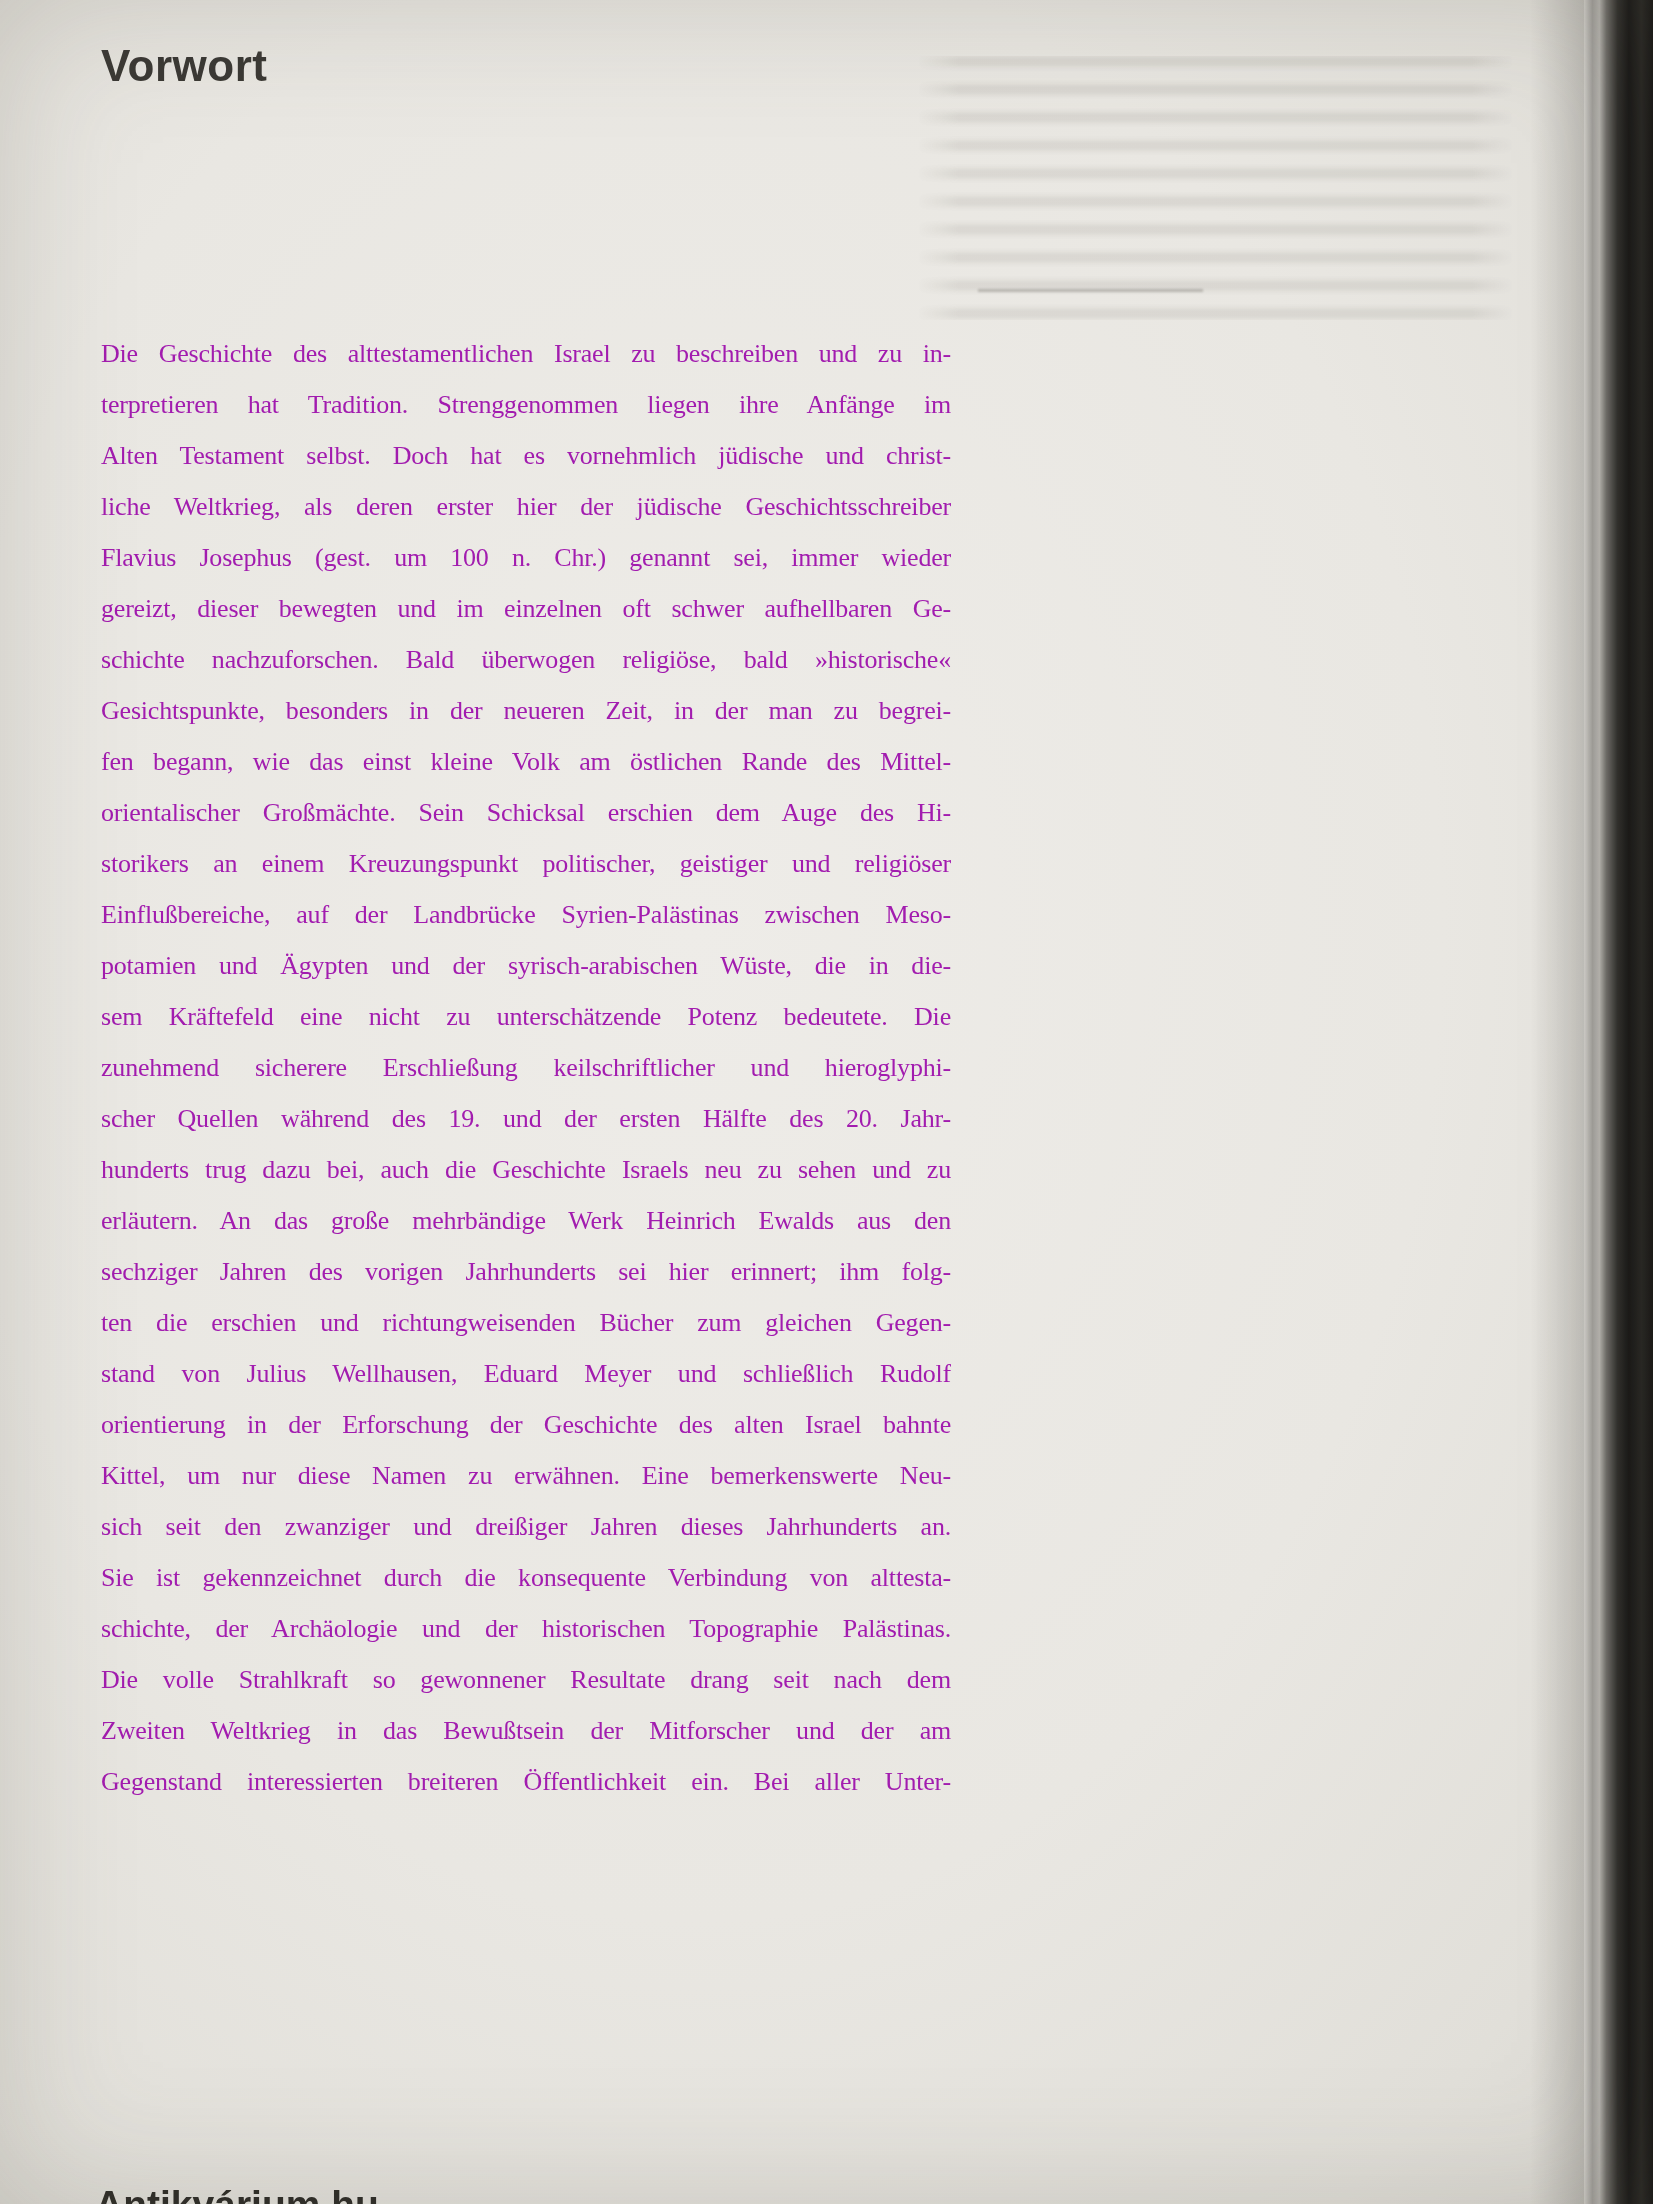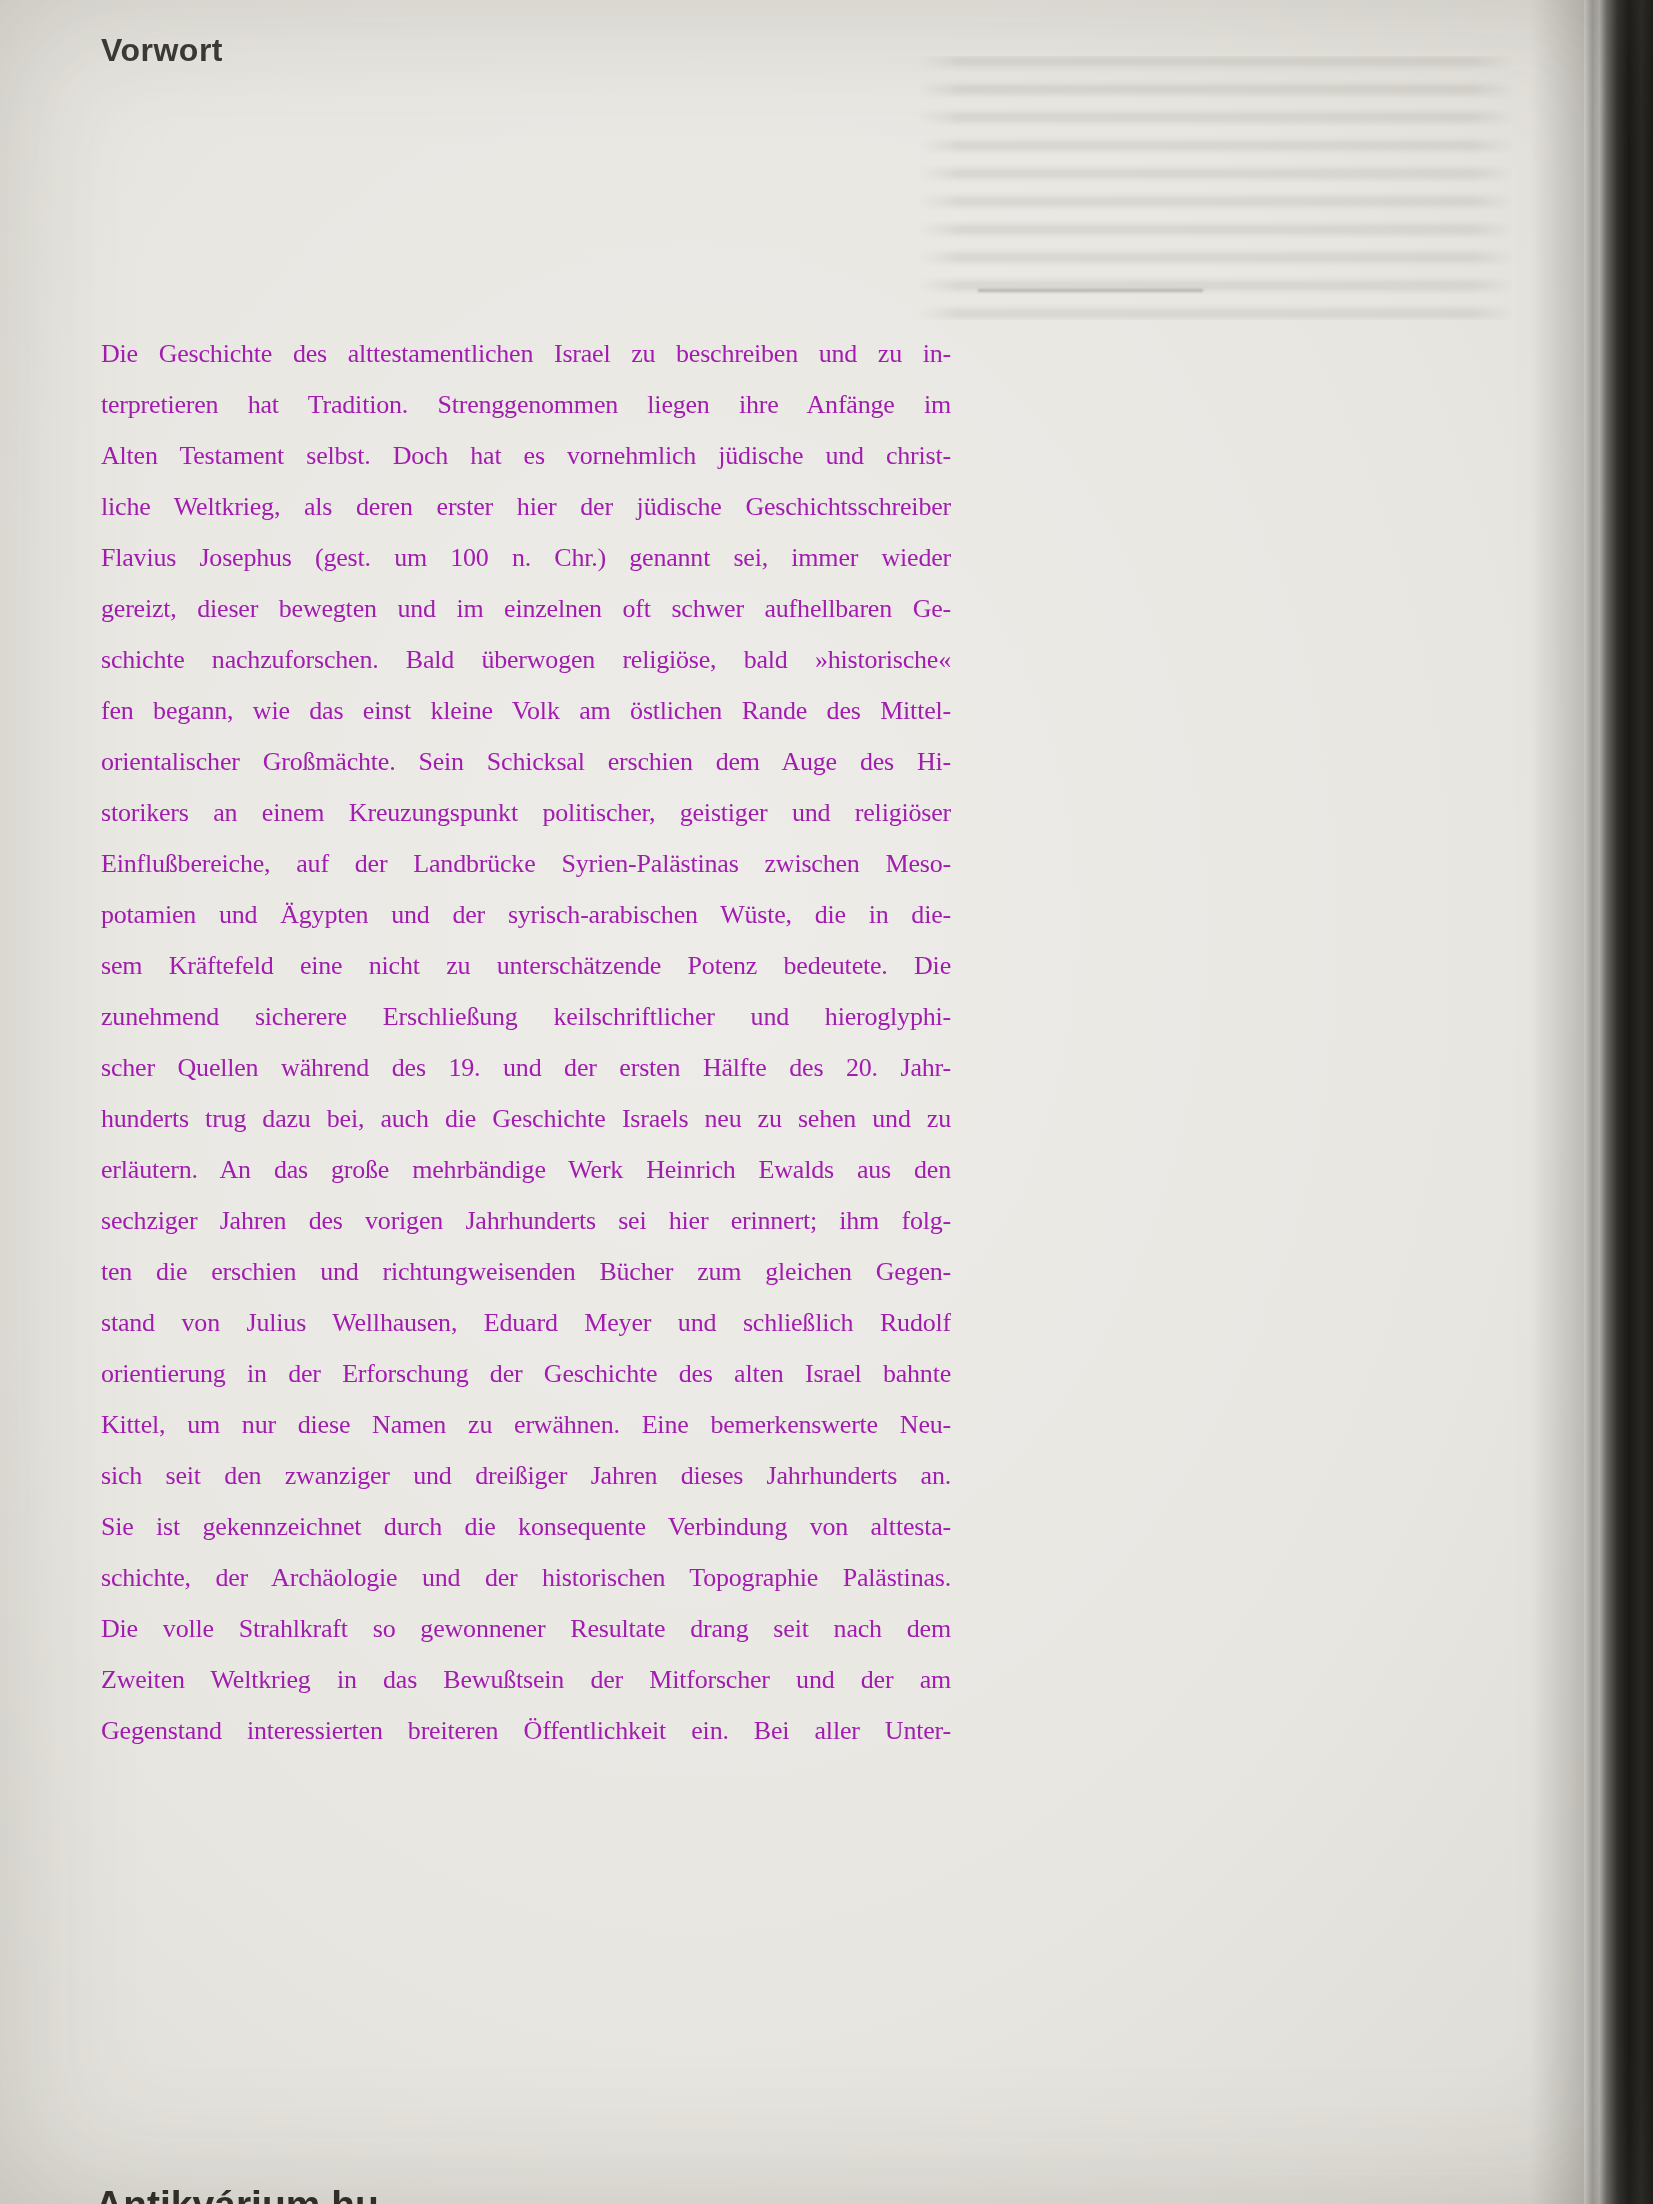--- a/index.html
+++ b/index.html
@@ -41,24 +41,24 @@
   .bleed-underline {
     position: absolute;
     left: 978px; top: 289px; width: 225px; height: 2.9px;
     background: rgba(92, 89, 82, 0.30);
     filter: blur(1px);
   }
 
   
   .heading {
     position: absolute;
-    left: 101px; top: 32px;
+    left: 101px; top: 41px;
     margin: 0;
     font-family: "Liberation Sans", sans-serif;
-    font-size: 32px;
+    font-size: 44px;
     font-weight: 700;
     letter-spacing: 0.5px;
     color: #3a3834;
   }
 
   
   .body-block {
     position: absolute;
     left: 101px; top: 328px;
     width: 850px;
@@ -113,20 +113,21 @@
   <h1 class="heading">Vorwort</h1>
 
   <div class="body-block">
       <div class="line">Die Geschichte des alttestamentlichen Israel zu beschreiben und zu in-</div>
       <div class="line">terpretieren hat Tradition. Strenggenommen liegen ihre Anfänge im</div>
       <div class="line">Alten Testament selbst. Doch hat es vornehmlich jüdische und christ-</div>
       <div class="line">liche Weltkrieg, als deren erster hier der jüdische Geschichtsschreiber</div>
       <div class="line">Flavius Josephus (gest. um 100 n. Chr.) genannt sei, immer wieder</div>
       <div class="line">gereizt, dieser bewegten und im einzelnen oft schwer aufhellbaren Ge-</div>
       <div class="line">schichte nachzuforschen. Bald überwogen religiöse, bald »historische«</div>
+      <div class="line">Gesichtspunkte, besonders in der neueren Zeit, in der man zu begrei-</div>
       <div class="line">fen begann, wie das einst kleine Volk am östlichen Rande des Mittel-</div>
       <div class="line">orientalischer Großmächte. Sein Schicksal erschien dem Auge des Hi-</div>
       <div class="line">storikers an einem Kreuzungspunkt politischer, geistiger und religiöser</div>
       <div class="line">Einflußbereiche, auf der Landbrücke Syrien-Palästinas zwischen Meso-</div>
       <div class="line">potamien und Ägypten und der syrisch-arabischen Wüste, die in die-</div>
       <div class="line">sem Kräftefeld eine nicht zu unterschätzende Potenz bedeutete. Die</div>
       <div class="line">zunehmend sicherere Erschließung keilschriftlicher und hieroglyphi-</div>
       <div class="line">scher Quellen während des 19. und der ersten Hälfte des 20. Jahr-</div>
       <div class="line">hunderts trug dazu bei, auch die Geschichte Israels neu zu sehen und zu</div>
       <div class="line">erläutern. An das große mehrbändige Werk Heinrich Ewalds aus den</div>

